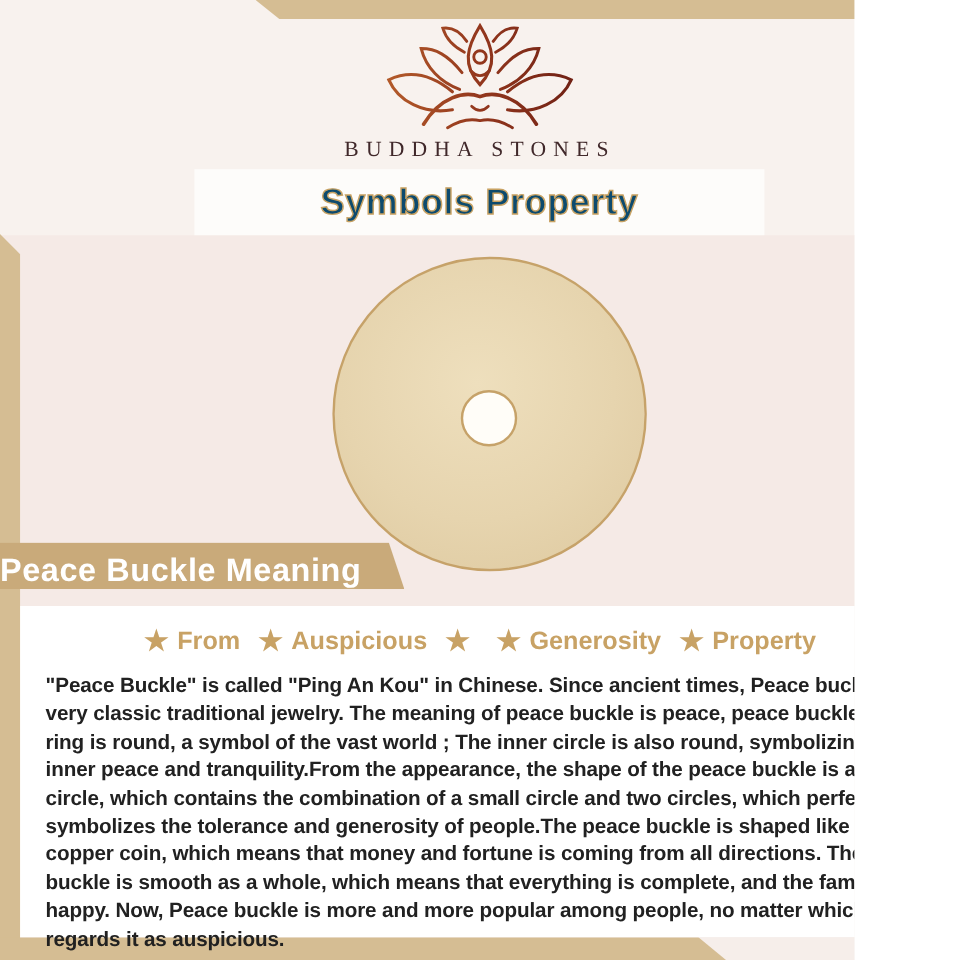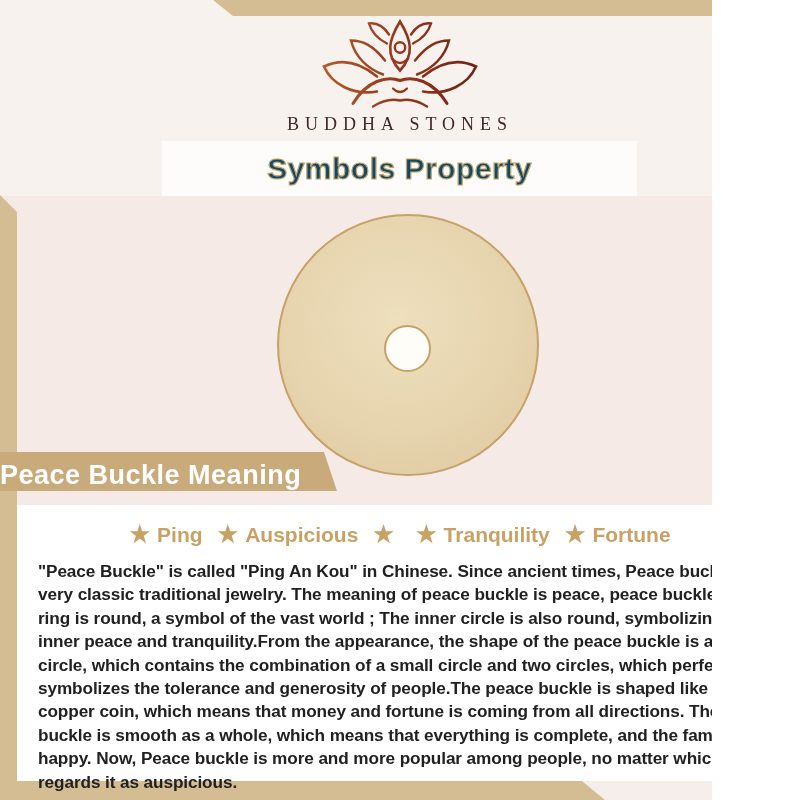--- a/index.html
+++ b/index.html
@@ -107,34 +107,34 @@
   <div class="disc"></div>
   <div class="disc-hole"></div>
 
   <div class="banner">
     <span class="banner-label">Peace Buckle Meaning</span>
   </div>
 
   <div class="props">
     <span class="prop">
       <span class="star">★</span>
-      <span>Ping</span>
+      <span>From</span>
     </span>
     <span class="prop">
       <span class="star">★</span>
       <span>Auspicious</span>
     </span>
     <span class="prop">
       <span class="star">★</span>
     </span>
     <span class="prop">
       <span class="star">★</span>
-      <span>Tranquility</span>
+      <span>Generosity</span>
     </span>
     <span class="prop">
       <span class="star">★</span>
-      <span>Fortune</span>
+      <span>Property</span>
     </span>
   </div>
 
   <div class="article">"Peace Buckle" is called "Ping An Kou" in Chinese. Since ancient times, Peace buckle is a very classic traditional jewelry. The meaning of peace buckle is peace, peace buckle outer ring is round, a symbol of the vast world ; The inner circle is also round, symbolizing our inner peace and tranquility.From the appearance, the shape of the peace buckle is a big circle, which contains the combination of a small circle and two circles, which perfectly symbolizes the tolerance and generosity of people.The peace buckle is shaped like a copper coin, which means that money and fortune is coming from all directions. The peace buckle is smooth as a whole, which means that everything is complete, and the family is happy. Now, Peace buckle is more and more popular among people, no matter which class regards it as auspicious.</div>
 
 </div>
 
 </body></html>

